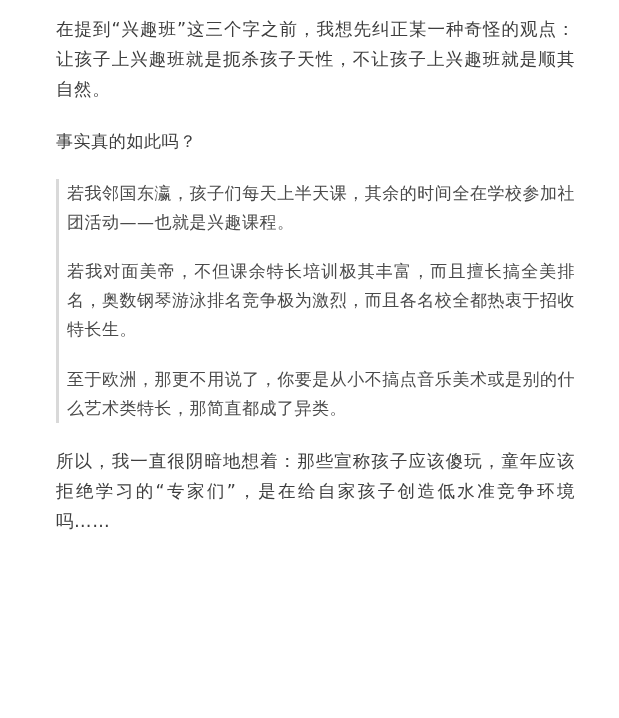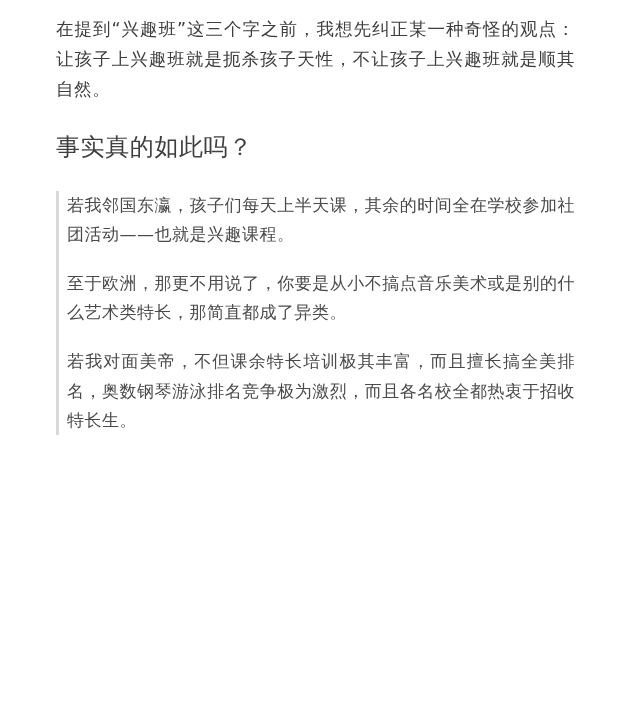--- a/index.html
+++ b/index.html
@@ -42,37 +42,38 @@
     line-height: 1.72;
     color: #4a4a4a;
     letter-spacing: 0.5px;
     text-align: justify;
     margin: 0 0 20px 0;
   }
   .quote-para:last-child {
     margin-bottom: 0;
   }
   .question {
-    font-size: 24px;
+    font-size: 17px;
     line-height: 1.72;
     color: #3e3e3e;
     letter-spacing: 0.6px;
     margin: 0 0 22px 0;
   }
 </style>
 </head>
 <body>
 
 <div class="article">
 
   <p class="para">在提到“兴趣班”这三个字之前，我想先纠正某一种奇怪的观点：让孩子上兴趣班就是扼杀孩子天性，不让孩子上兴趣班就是顺其自然。</p>
 
 
   <p class="question">事实真的如此吗？</p>
 
   <div class="quote-block">
     <p class="quote-para">若我邻国东瀛，孩子们每天上半天课，其余的时间全在学校参加社团活动——也就是兴趣课程。</p>
+    <p class="quote-para">若我对面美帝，不但课余特长培训极其丰富，而且擅长搞全美排名，奥数钢琴游泳排名竞争极为激烈，而且各名校全都热衷于招收特长生。</p>
     <p class="quote-para">至于欧洲，那更不用说了，你要是从小不搞点音乐美术或是别的什么艺术类特长，那简直都成了异类。</p>
-    <p class="quote-para">若我对面美帝，不但课余特长培训极其丰富，而且擅长搞全美排名，奥数钢琴游泳排名竞争极为激烈，而且各名校全都热衷于招收特长生。</p>
   </div>
 
+  <p class="para">所以，我一直很阴暗地想着：那些宣称孩子应该傻玩，童年应该拒绝学习的“专家们”，是在给自家孩子创造低水准竞争环境吗……</p>
 
 </div>
 
 </body></html>

